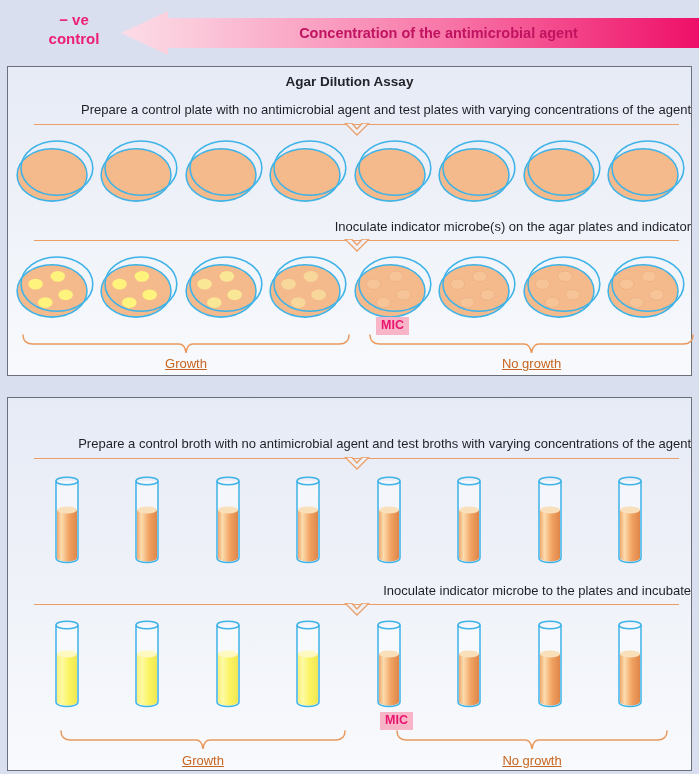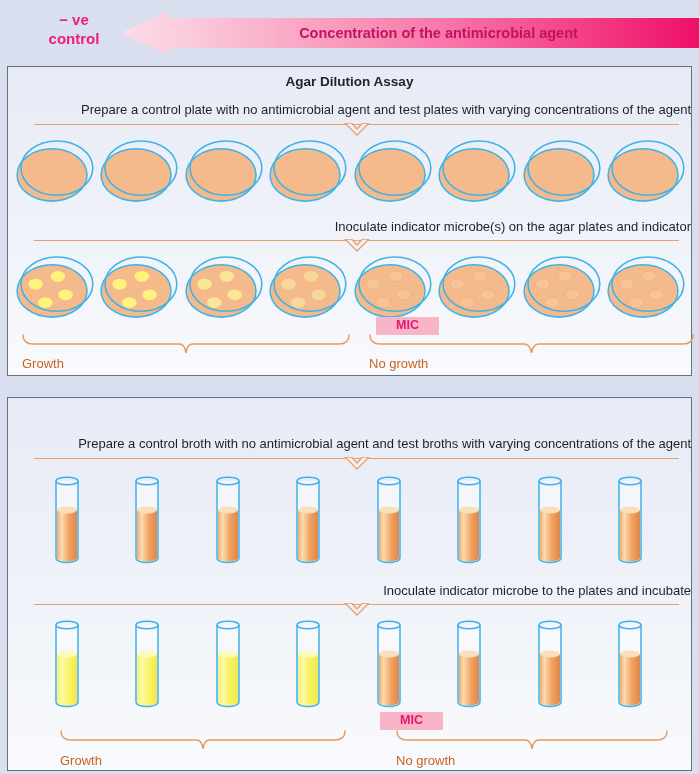--- a/index.html
+++ b/index.html
@@ -27,23 +27,23 @@
   .step-text{position:absolute;left:0;right:0;text-align:right;font-size:13px;color:#1f1f27;}
 
   .divider{position:absolute;left:26px;right:12px;height:16px;}
   .divider .line{position:absolute;left:0;right:0;top:0;border-top:1.3px solid #eb9f68;}
   .divider .chev{position:absolute;left:50%;margin-left:-13px;top:-1px;}
 
   .dish-row{position:absolute;left:6px;right:6px;display:flex;justify-content:space-between;}
   .tube-row{position:absolute;left:43px;right:45px;display:flex;justify-content:space-between;}
 
   .mic{position:absolute;background:#f9b5c8;color:#e8156f;font-weight:bold;
-       font-size:12.5px;padding:1px 20px;line-height:1.25;}
+       font-size:12.5px;padding:1px 5px;line-height:1.25;}
   .brace{position:absolute;}
-  .grp-label{position:absolute;color:#c8641f;font-size:13px;}
+  .grp-label{position:absolute;text-align:center;color:#c8641f;font-size:13px;text-decoration:underline;}
 </style>
 </head>
 <body>
 
 <div class="page">
 
   <div class="banner">
     <div class="negctl">
       <div>− ve</div>
       <div>control</div>

